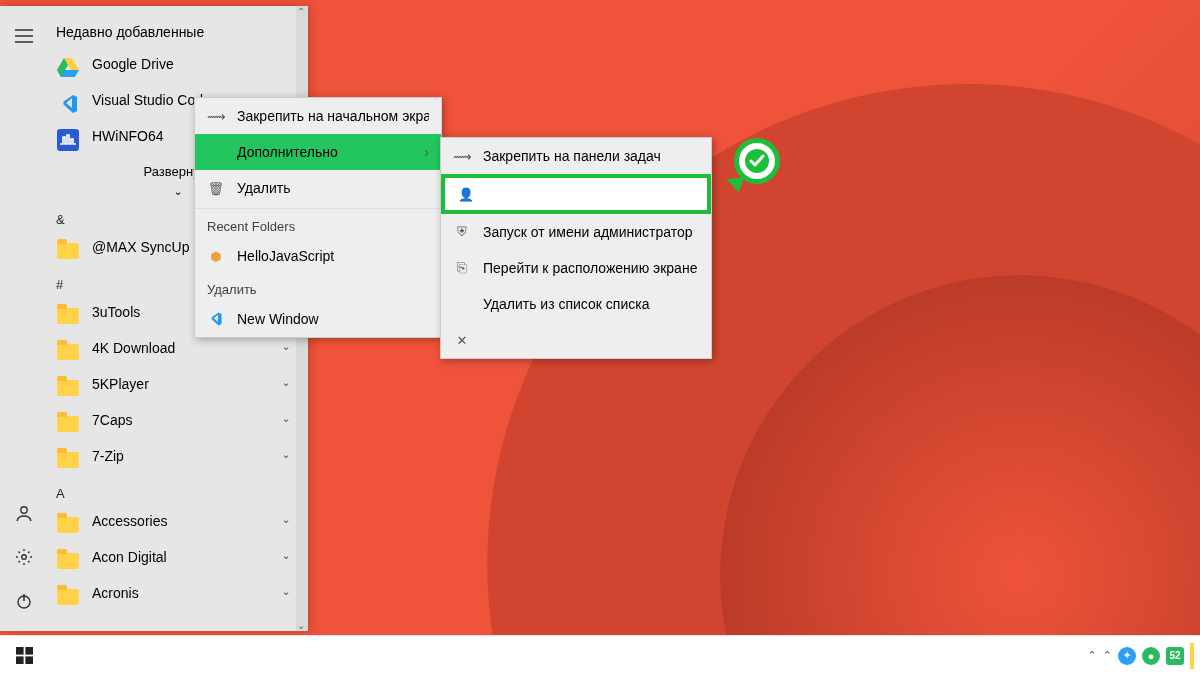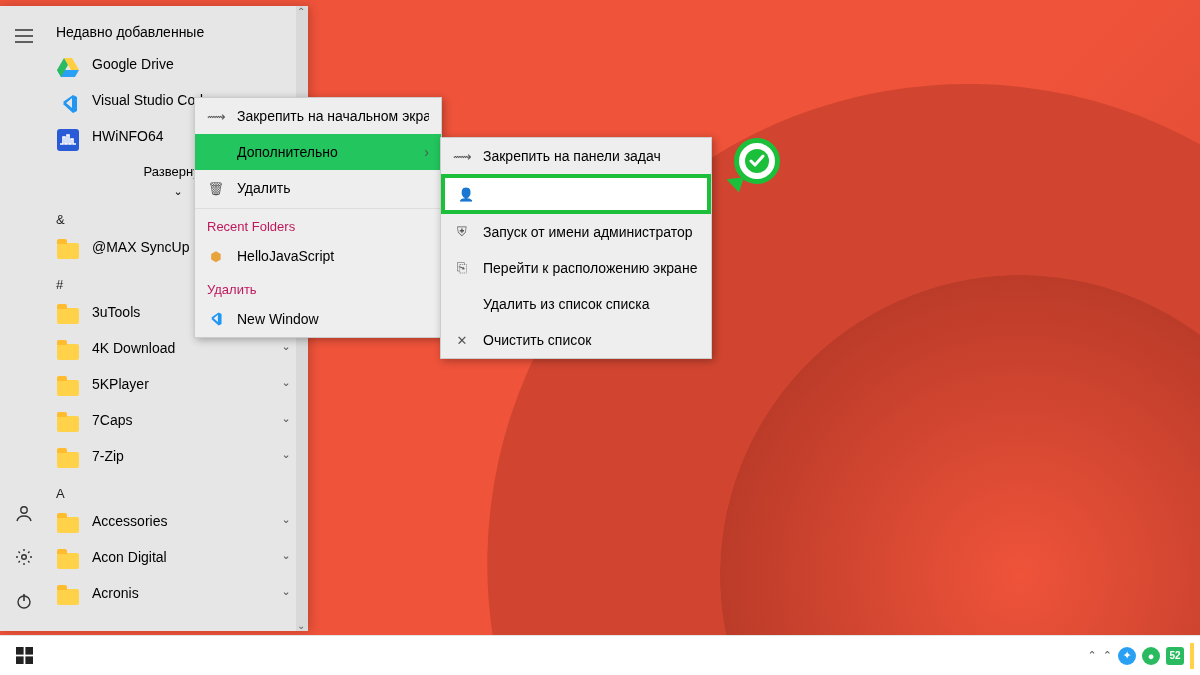--- a/index.html
+++ b/index.html
@@ -57,21 +57,21 @@
   box-shadow: 2px 2px 8px rgba(0,0,0,.3); font-size: 14px; color: #000; z-index: 60;
 }
 .cm1 { left: 194px; top: 97px; width: 248px; }
 .cm2 { left: 440px; top: 137px; width: 272px; }
 .cm-item { display: flex; align-items: center; height: 36px; padding: 0 12px; gap: 12px; cursor: pointer; white-space: nowrap; overflow: hidden; }
 .cm-item.hover { background: #22c55e; }
 .cm-item.highlighted { border: 4px solid #1bbf3a; background: #fff; height: 40px; }
 .cm-icon { width: 18px; text-align: center; color: #555; font-size: 13px; flex-shrink: 0; }
 .cm-label { flex: 1; overflow: hidden; text-overflow: clip; }
 .cm-arrow { color: #555; }
-.cm-header { color: #be185d; font-size: 13px; padding: 8px 12px 4px; }
+.cm-header { color: #404040; font-size: 13px; padding: 8px 12px 4px; }
 .cm-sep { height: 1px; background: #ddd; margin: 2px 0; }
 
 .callout {
   position: absolute; left: 724px; top: 138px; width: 56px; height: 56px;
   z-index: 70;
 }
 .callout-bubble {
   width: 46px; height: 46px; border-radius: 50%;
   background: #fff; border: 5px solid #1bbf3a;
   display: flex; align-items: center; justify-content: center;
@@ -281,21 +281,20 @@
   <div class="cm-item">
     <span class="cm-icon">⎘</span>
     <span class="cm-label">Перейти к расположению экране</span>
   </div>
   <div class="cm-item">
     <span class="cm-icon"></span>
     <span class="cm-label">Удалить из список списка</span>
   </div>
   <div class="cm-item">
     <span class="cm-icon">✕</span>
-    <span class="cm-label">Очистить список</span>
   </div>
 </div>
 
 <div class="callout">
   <div class="callout-tail"></div>
   <div class="callout-bubble">
     <svg width="26" height="26" viewBox="0 0 26 26">
       <circle cx="13" cy="13" r="12" fill="#1bbf3a"></circle>
       <path d="M7 13l4 4 8-9" stroke="#fff" stroke-width="3" fill="none" stroke-linecap="round" stroke-linejoin="round"></path>
     </svg>

